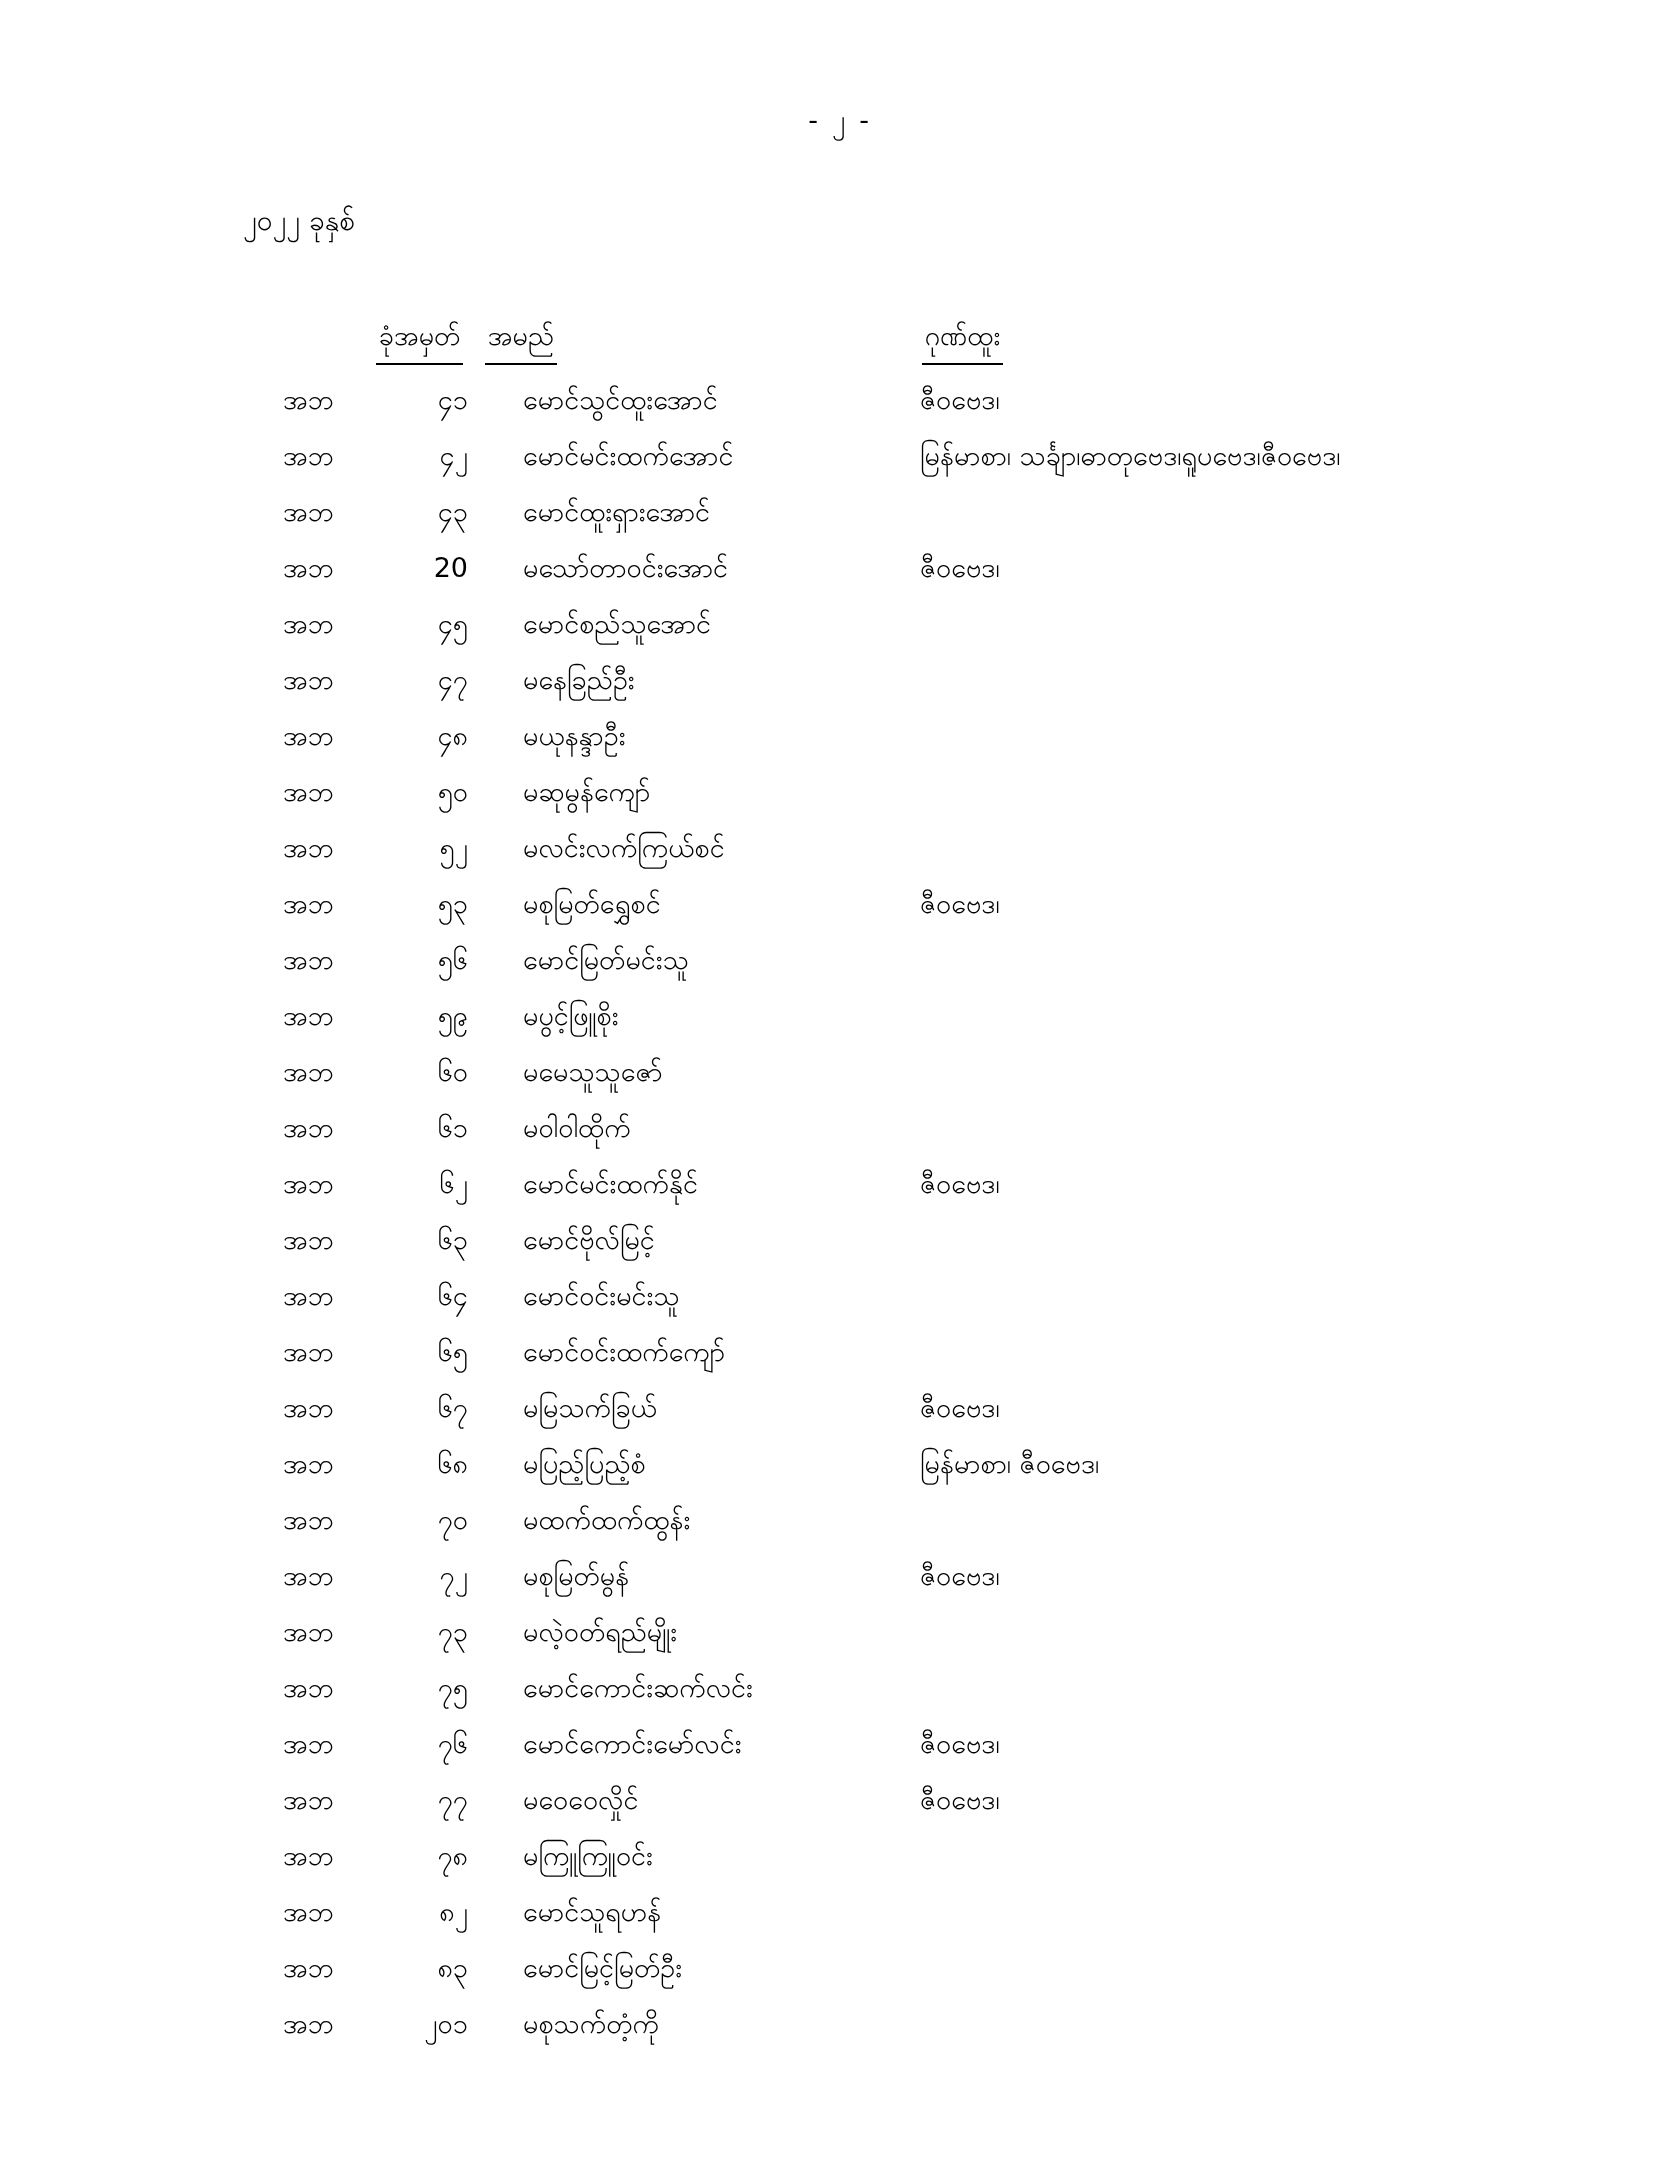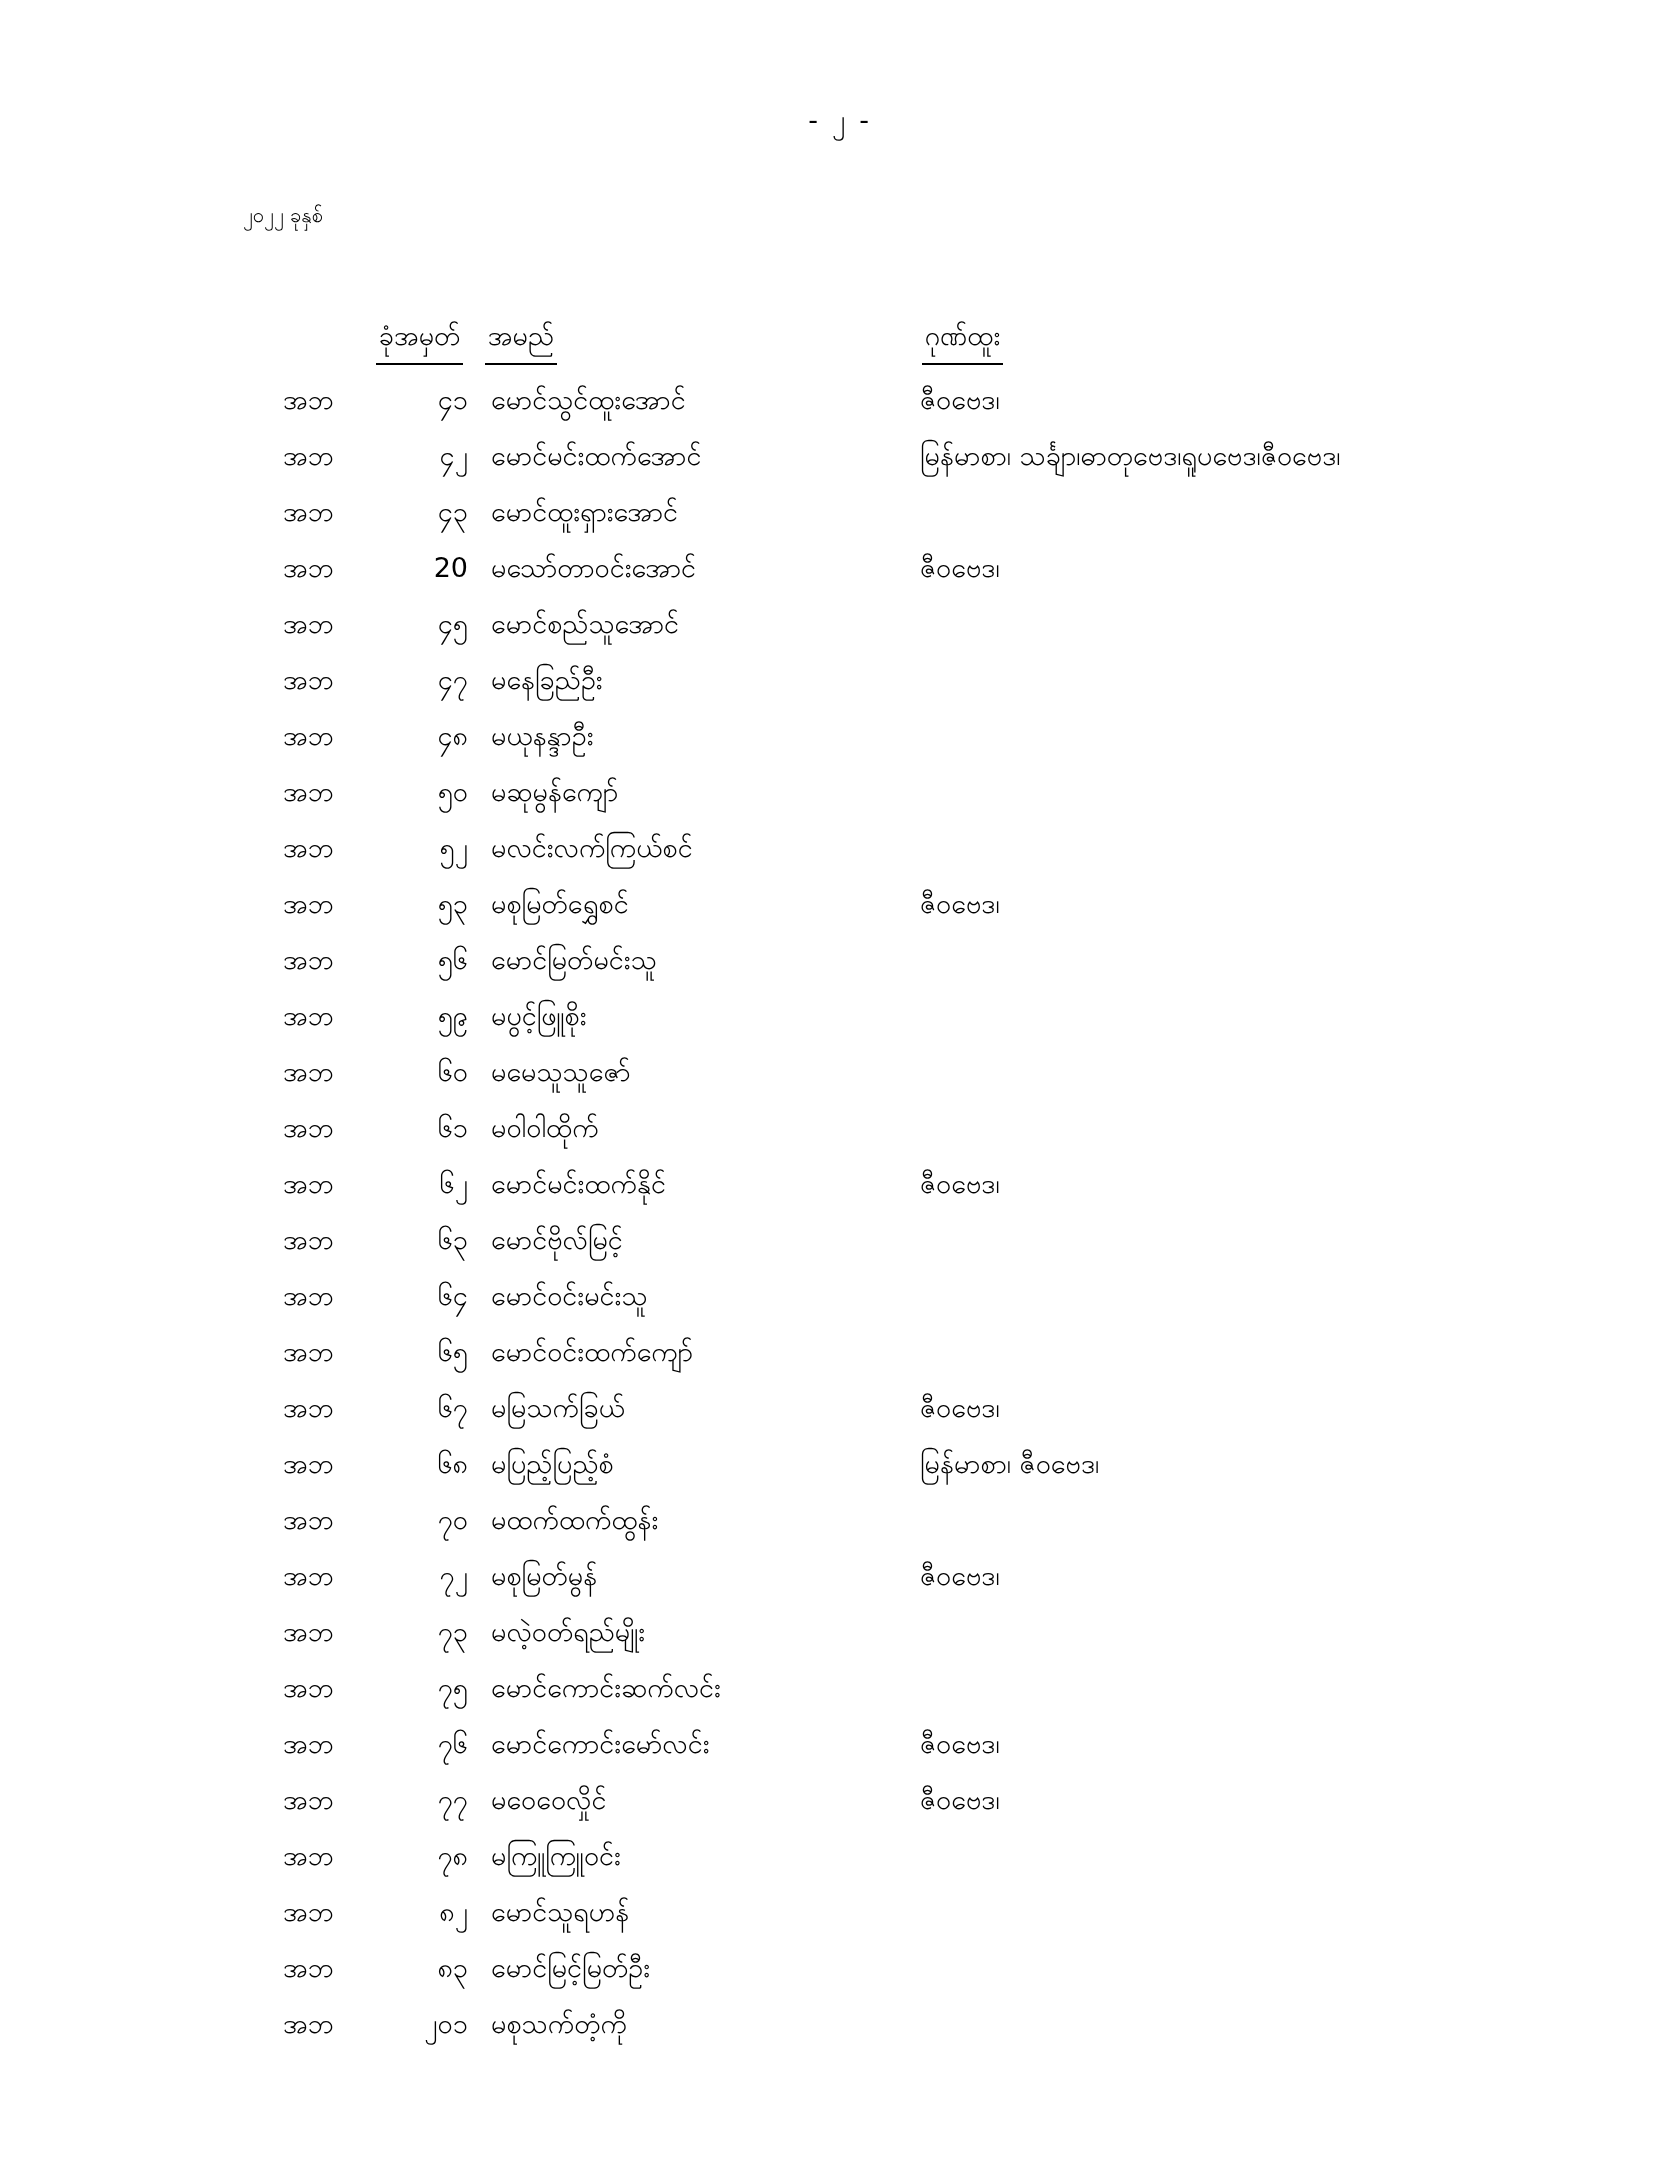--- a/index.html
+++ b/index.html
@@ -21,21 +21,21 @@
     width: 1680px;
     text-align: center;
     font-size: 27px;
     letter-spacing: 2.7px;
     white-space: nowrap;
   }
   .year-label {
     position: absolute;
     top: 202px;
     left: 243px;
-    font-size: 20px;
+    font-size: 28px;
     white-space: nowrap;
   }
   .title-block {
     position: absolute;
     top: 191px;
     left: 473px;
     width: 909px;
     text-align: center;
   }
   .title-line {
@@ -78,21 +78,21 @@
   }
   .cell {
     position: absolute;
     top: 7.3px;
     font-size: 27px;
     white-space: nowrap;
     line-height: 1.3;
   }
   .cell-code { left: 283px; }
   .cell-roll { left: 327px; width: 141px; text-align: right; }
-  .cell-name { left: 491px; }
+  .cell-name { left: 523px; }
   .cell-dist { left: 920px; }
 </style>
 </head>
 <body>
 
 <div class="page-number">- ၂ -</div>
 
 <div class="year-label">၂၀၂၂ ခုနှစ်</div>
 
 <div class="title-block">

